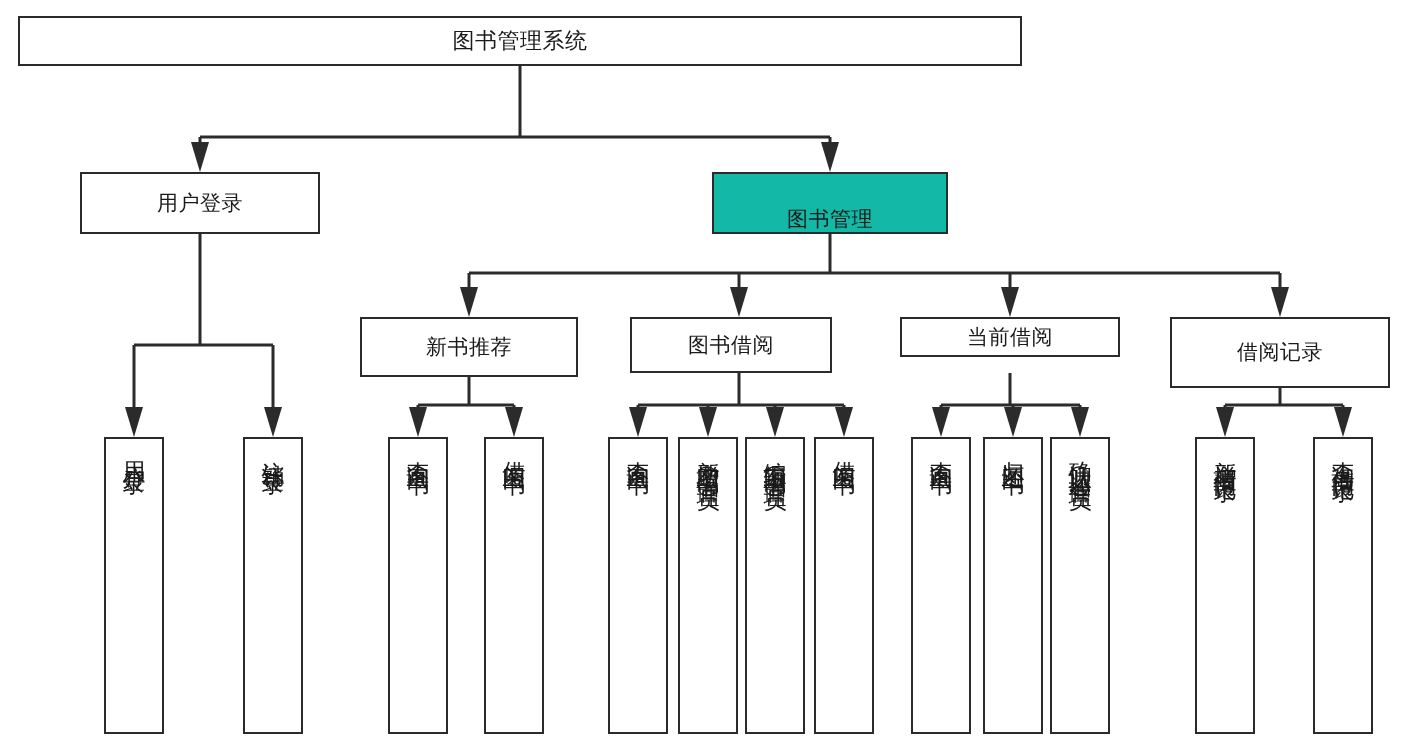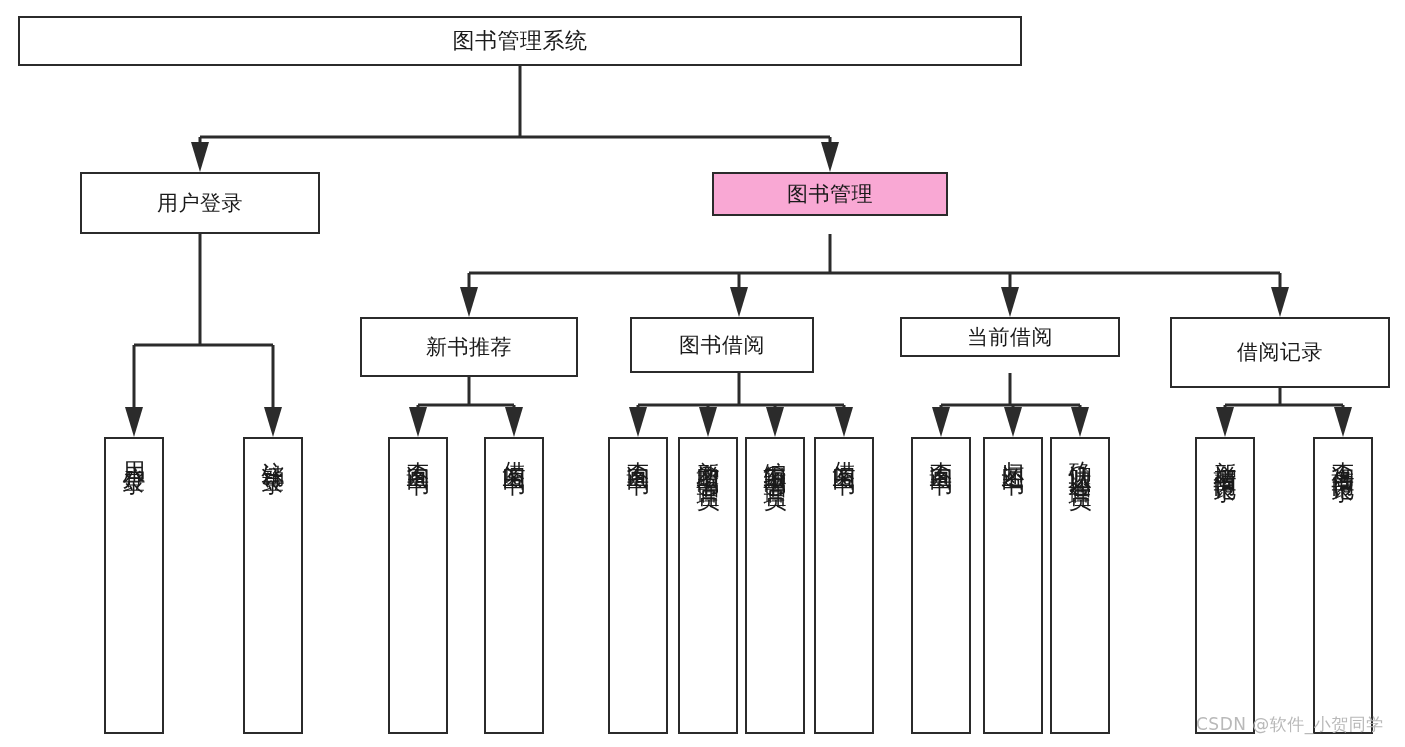--- a/index.html
+++ b/index.html
@@ -127,27 +127,27 @@
       <line x1="1343" y1="405" x2="1343" y2="409" stroke="#2b2b2b" stroke-width="3"></line>
       <polygon points="1334,407 1352,407 1343,437" fill="#2b2b2b"></polygon>
     </svg>
   <div id="nodes">
       <div class="node horizontal root" style="left: 18px; top: 16px; width: 1004px; height: 50px; border-color: rgb(43, 43, 43); background: rgb(255, 255, 255); align-items: center;">
         <span class="node-label" style="color: rgb(26, 26, 26);">图书管理系统</span>
       </div>
       <div class="node horizontal" style="left: 80px; top: 172px; width: 240px; height: 62px; border-color: rgb(43, 43, 43); background: rgb(255, 255, 255);">
         <span class="node-label" style="color: rgb(26, 26, 26);">用户登录</span>
       </div>
-      <div class="node horizontal" style="left: 712px; top: 172px; width: 236px; height: 44px; border-color: rgb(43, 43, 43); background: #f9a8d4;">
+      <div class="node horizontal" style="left: 712px; top: 172px; width: 236px; height: 62px; border-color: rgb(43, 43, 43); background: #14b8a6; align-items: flex-end;">
         <span class="node-label" style="color: rgb(26, 26, 26);">图书管理</span>
       </div>
       <div class="node horizontal" style="left: 360px; top: 317px; width: 218px; height: 60px; border-color: rgb(43, 43, 43); background: rgb(255, 255, 255);">
         <span class="node-label" style="color: rgb(26, 26, 26);">新书推荐</span>
       </div>
-      <div class="node horizontal" style="left: 630px; top: 317px; width: 184px; height: 56px; border-color: rgb(43, 43, 43); background: rgb(255, 255, 255);">
+      <div class="node horizontal" style="left: 630px; top: 317px; width: 202px; height: 56px; border-color: rgb(43, 43, 43); background: rgb(255, 255, 255);">
         <span class="node-label" style="color: rgb(26, 26, 26);">图书借阅</span>
       </div>
       <div class="node horizontal" style="left: 900px; top: 317px; width: 220px; height: 40px; border-color: rgb(43, 43, 43); background: rgb(255, 255, 255);">
         <span class="node-label" style="color: rgb(26, 26, 26);">当前借阅</span>
       </div>
       <div class="node horizontal" style="left: 1170px; top: 317px; width: 220px; height: 71px; border-color: rgb(43, 43, 43); background: rgb(255, 255, 255);">
         <span class="node-label" style="color: rgb(26, 26, 26);">借阅记录</span>
       </div>
       <div class="node vertical" style="left: 104px; top: 437px; width: 60px; height: 297px; border-color: rgb(43, 43, 43); background: rgb(255, 255, 255);">
         <span class="node-label" style="color: rgb(26, 26, 26);">用户登录</span>
@@ -182,14 +182,13 @@
       <div class="node vertical" style="left: 1050px; top: 437px; width: 60px; height: 297px; border-color: rgb(43, 43, 43); background: rgb(255, 255, 255);">
         <span class="node-label" style="color: rgb(26, 26, 26);">确认归还（管理员）</span>
       </div>
       <div class="node vertical" style="left: 1195px; top: 437px; width: 60px; height: 297px; border-color: rgb(43, 43, 43); background: rgb(255, 255, 255);">
         <span class="node-label" style="color: rgb(26, 26, 26);">新增借阅记录</span>
       </div>
       <div class="node vertical" style="left: 1313px; top: 437px; width: 60px; height: 297px; border-color: rgb(43, 43, 43); background: rgb(255, 255, 255);">
         <span class="node-label" style="color: rgb(26, 26, 26);">查询借阅记录</span>
       </div>
     </div>
-  <div class="watermark" style="left: 1196px; top: 713px; color: rgb(185, 185, 185);">CSDN @软件_小贺同学</div>
 </div>
 
 </body></html>

